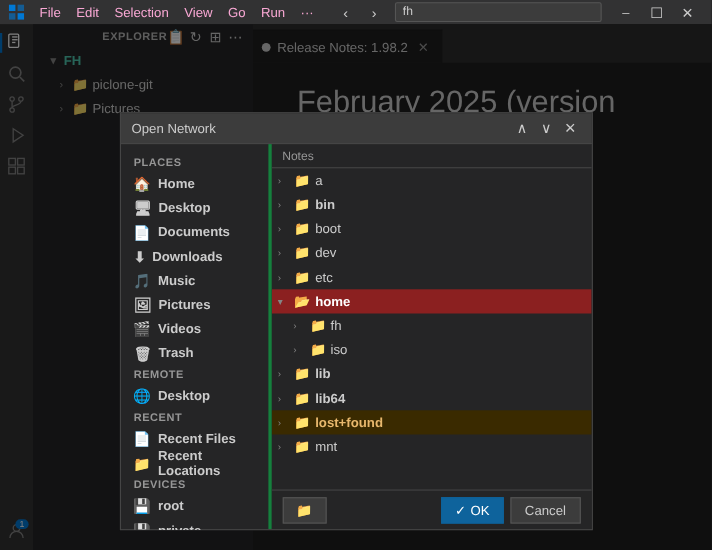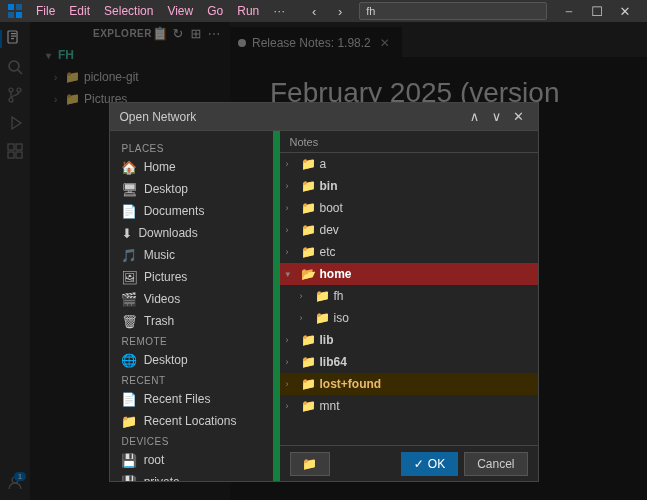--- a/index.html
+++ b/index.html
@@ -287,24 +287,25 @@
     }
 
     .dialog-body {
       display: flex;
       flex: 1;
       overflow: hidden;
     }
 
     
     .places-panel {
-      width: 170px;
-      border-right: 7px solid #15803d;
+      width: 137px;
+      border-right: 3px solid #15803d;
       overflow-y: auto;
       padding: 8px 0;
+      font-weight: bold;
     }
     .places-section-label {
       font-size: 10px;
       color: #969696;
       padding: 4px 12px 2px;
       text-transform: uppercase;
       letter-spacing: 0.5px;
     }
     .places-item {
       display: flex;

